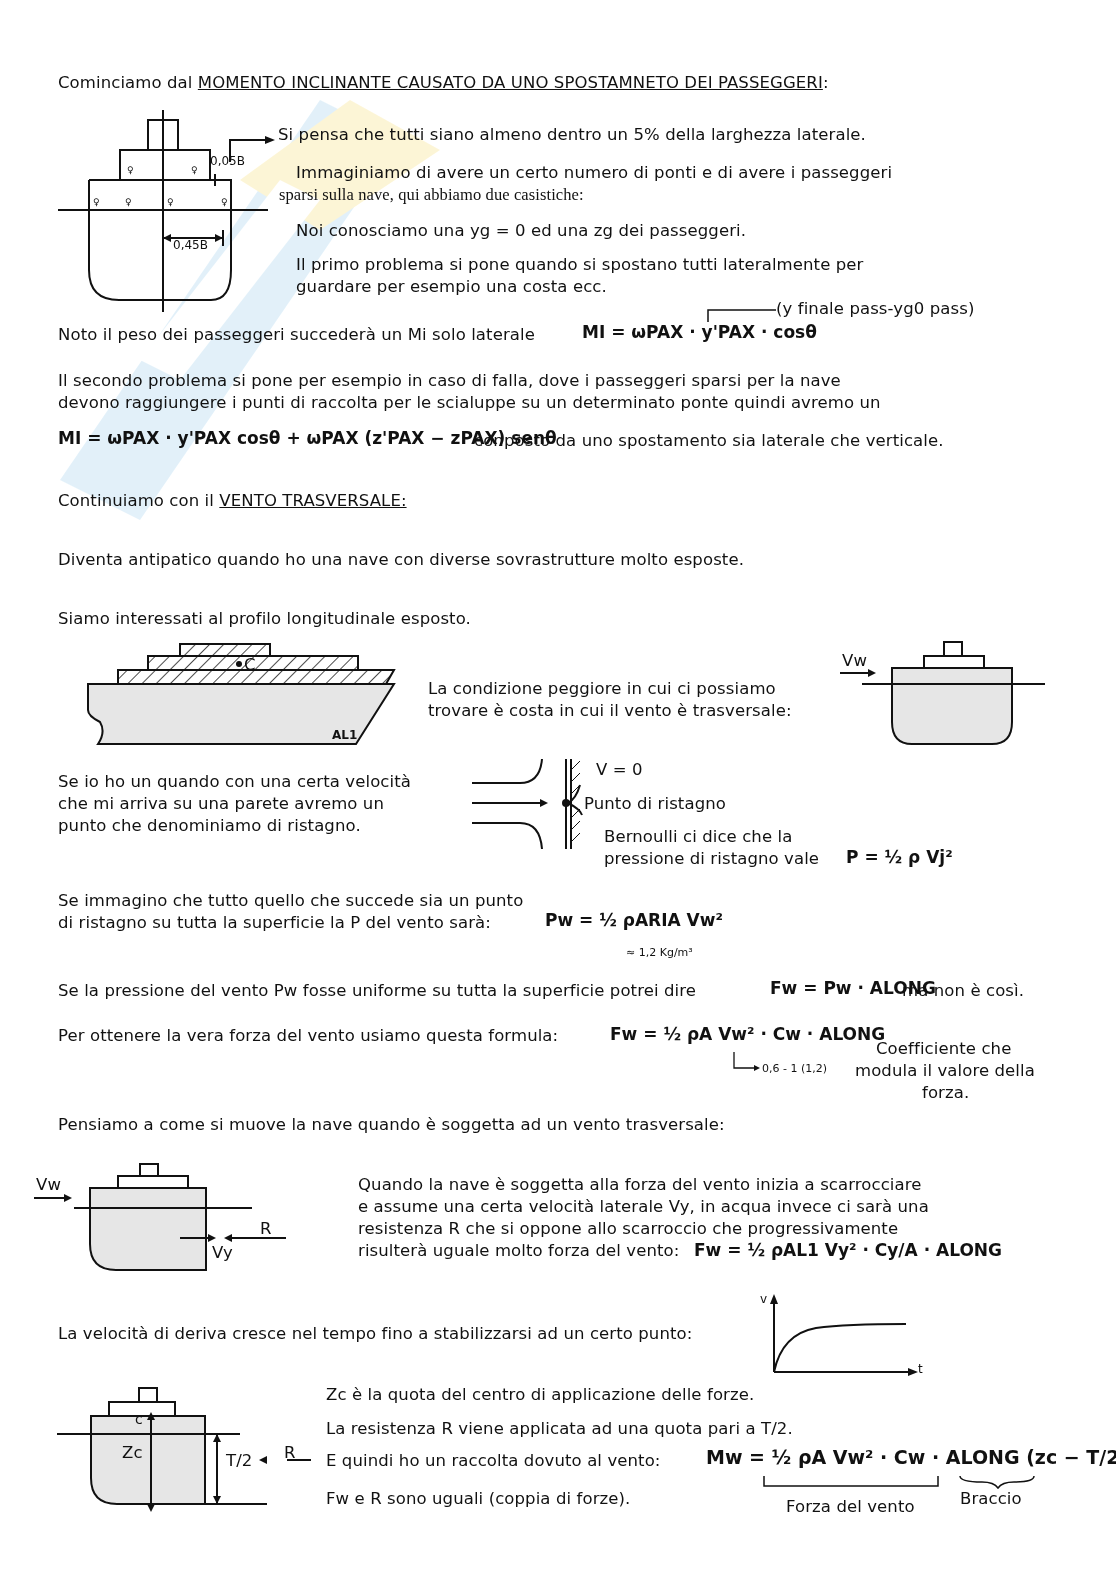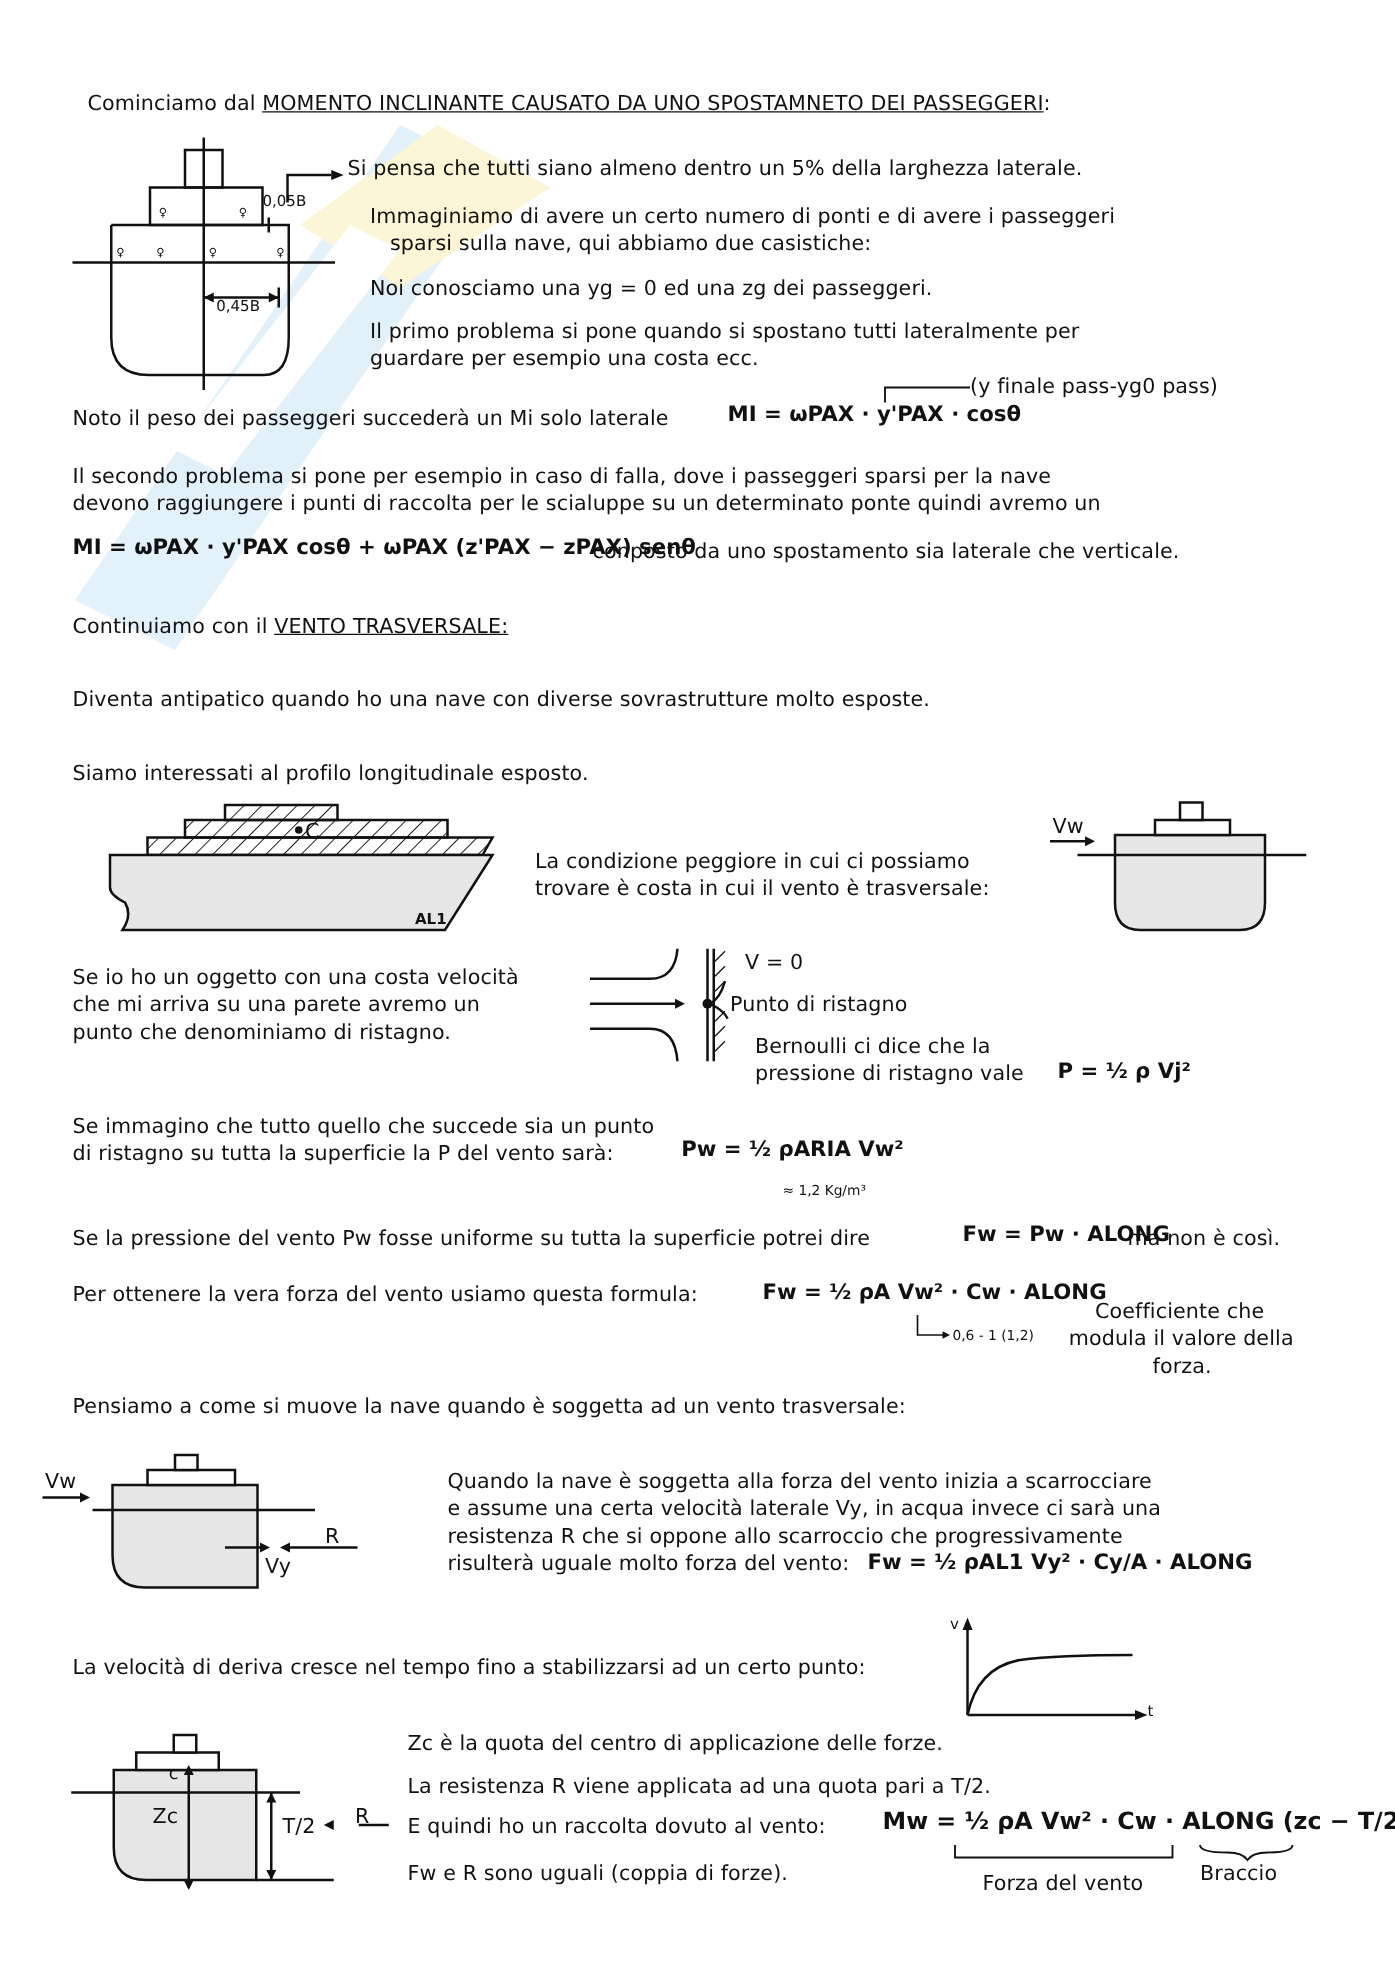--- a/index.html
+++ b/index.html
@@ -18,21 +18,21 @@
 </style>
 </head>
 <body>
 
 <svg class="watermark" width="480" height="460" style="left:20px;top:60px;">
   <polygon points="40,420 300,40 380,80 120,460" fill="#7ec0e8"></polygon>
   <polygon points="220,120 330,40 420,90 300,170" fill="#f6d34a"></polygon>
   <polygon points="120,300 260,120 300,140 160,320" fill="#ffffff"></polygon>
 </svg>
 
-<div class="abs txt" style="left:58px;top:72px;margin-left:12px;">
+<div class="abs txt" style="left:58px;top:72px;">
   <span>Cominciamo dal </span><span class="u">MOMENTO INCLINANTE CAUSATO DA UNO SPOSTAMNETO DEI PASSEGGERI</span><span>:</span>
 </div>
 
 <svg width="230" height="210" style="left:55px;top:110px;">
   <g stroke="#111" stroke-width="2" fill="none">
     <line x1="108" y1="0" x2="108" y2="202"></line>
     <rect x="93" y="10" width="30" height="30"></rect>
     <rect x="65" y="40" width="90" height="30"></rect>
     <path d="M34 70 H155 M34 70 V160 Q34 190 64 190 H156 Q176 190 176 160 V70 H155"></path>
     <line x1="3" y1="100" x2="213" y2="100"></line>
@@ -51,21 +51,21 @@
       <text x="70" y="95">♀</text>
       <text x="112" y="95">♀</text>
       <text x="166" y="95">♀</text>
   </g>
 </svg>
 <div class="abs small" style="left:210px;top:154px;">0,05B</div>
 <div class="abs small" style="left:173px;top:238px;">0,45B</div>
 
 <div class="abs txt" style="left:278px;top:124px;">Si pensa che tutti siano almeno dentro un 5% della larghezza laterale.</div>
 <div class="abs txt" style="left:296px;top:162px;">Immaginiamo di avere un certo numero di ponti e di avere i passeggeri</div>
-<div class="abs txt" style="left:312px;top:184px;">sparsi sulla nave, qui abbiamo due casistiche:</div>
+<div class="abs txt" style="left:279px;top:184px;font-family:Liberation Serif, serif;">sparsi sulla nave, qui abbiamo due casistiche:</div>
 <div class="abs txt" style="left:296px;top:220px;">Noi conosciamo una yg = 0 ed una zg dei passeggeri.</div>
 <div class="abs txt" style="left:296px;top:254px;text-align:center;">Il primo problema si pone quando si spostano tutti lateralmente per</div>
 <div class="abs txt" style="left:296px;top:276px;">guardare per esempio una costa ecc.</div>
 
 <svg width="70" height="20" style="left:706px;top:306px;">
   <path d="M2 16 V4 H70" stroke="#111" stroke-width="1.5" fill="none"></path>
 </svg>
 <div class="abs txt" style="left:776px;top:298px;">(y finale pass-yg0 pass)</div>
 <div class="abs txt" style="left:58px;top:324px;">Noto il peso dei passeggeri succederà un Mi solo laterale</div>
 <div class="abs f" style="left:582px;top:322px;">MI = ωPAX · y'PAX · cosθ</div>
@@ -106,21 +106,21 @@
   <g stroke="#111" stroke-width="2">
     <path d="M52 30 V84 Q52 106 72 106 H152 Q172 106 172 84 V30 Z" fill="#e6e6e6"></path>
     <rect x="84" y="18" width="60" height="12" fill="#fff"></rect>
     <rect x="104" y="4" width="18" height="14" fill="#fff"></rect>
     <line x1="22" y1="46" x2="205" y2="46"></line>
     <line x1="0" y1="35" x2="30" y2="35"></line>
   </g>
   <polygon points="36,35 28,31 28,39" fill="#111"></polygon>
 </svg>
 
-<div class="abs txt" style="left:58px;top:771px;">Se io ho un oggetto con una costa velocità</div>
+<div class="abs txt" style="left:58px;top:771px;">Se io ho un quando con una certa velocità</div>
 <div class="abs txt" style="left:58px;top:793px;">che mi arriva su una parete avremo un</div>
 <div class="abs txt" style="left:58px;top:815px;">punto che denominiamo di ristagno.</div>
 <svg width="130" height="100" style="left:470px;top:755px;">
   <g stroke="#111" stroke-width="2" fill="none">
     <path d="M2 28 H50 Q70 28 72 4"></path>
     <line x1="2" y1="48" x2="70" y2="48"></line>
     <path d="M2 68 H50 Q70 68 72 94"></path>
     <line x1="96" y1="4" x2="96" y2="94"></line>
     <line x1="101" y1="4" x2="101" y2="94"></line>
     <path d="M110 30 Q106 44 98 48 M112 60 Q110 54 98 48"></path>

